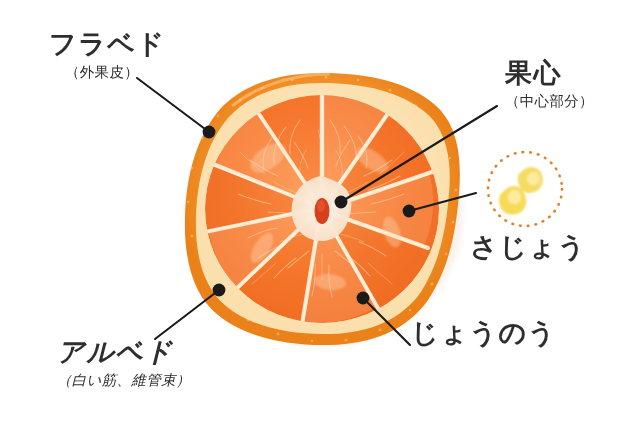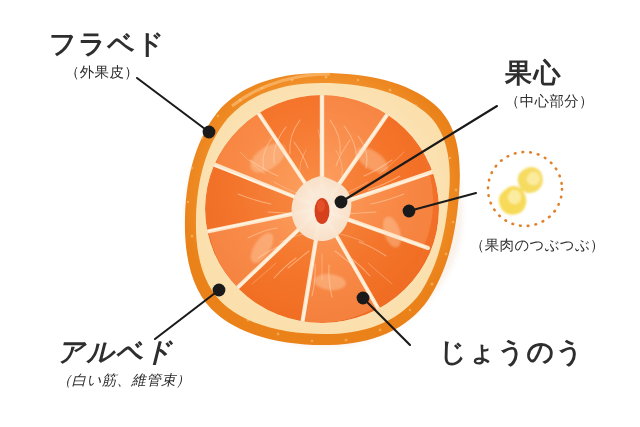--- a/index.html
+++ b/index.html
@@ -46,21 +46,21 @@
 
   .lbl-kashin       { left: 505px; top: 58px;  text-align: left; }
   .lbl-kashin .label-sub { padding-left: 0px; }
 
   .lbl-sajou        { left: 470px; top: 232px; text-align: left; }
   .lbl-sajou .label-sub { padding-left: 0px; }
 
   .lbl-albedo       { left: 57px;  top: 337px; text-align: left; font-style: italic; }
   .lbl-albedo .label-sub { padding-left: 0px; text-align: right; }
 
-  .lbl-jounou       { left: 411px; top: 337px; text-align: right; margin-left: 28px; }
+  .lbl-jounou       { left: 411px; top: 318px; text-align: right; }
   .lbl-jounou .label-sub { padding-left: 0px; }
 
   
   #art, #leaders, #callout {
     position: absolute;
     left: 0; top: 0;
     width: 640px; height: 427px;
   }
   #art     { z-index: 1; }
   #callout { z-index: 2; }
@@ -306,21 +306,21 @@
     <span class="label-main">果心</span>
     <span class="label-sub">（中心部分）</span>
   </div>
 
   <div class="label-block lbl-flavedo">
     <span class="label-main">フラベド</span>
     <span class="label-sub">（外果皮）</span>
   </div>
 
   <div class="label-block lbl-sajou">
-    <span class="label-sub">（果肉のつぶつぶ）</span>
+    <span class="label-main">さじょう</span>
   </div>
 
   <div class="label-block lbl-albedo">
     <span class="label-main">アルベド</span>
     <span class="label-sub">（白い筋、維管束）</span>
   </div>
 
   <div class="label-block lbl-jounou">
     <span class="label-main">じょうのう</span>
   </div>

